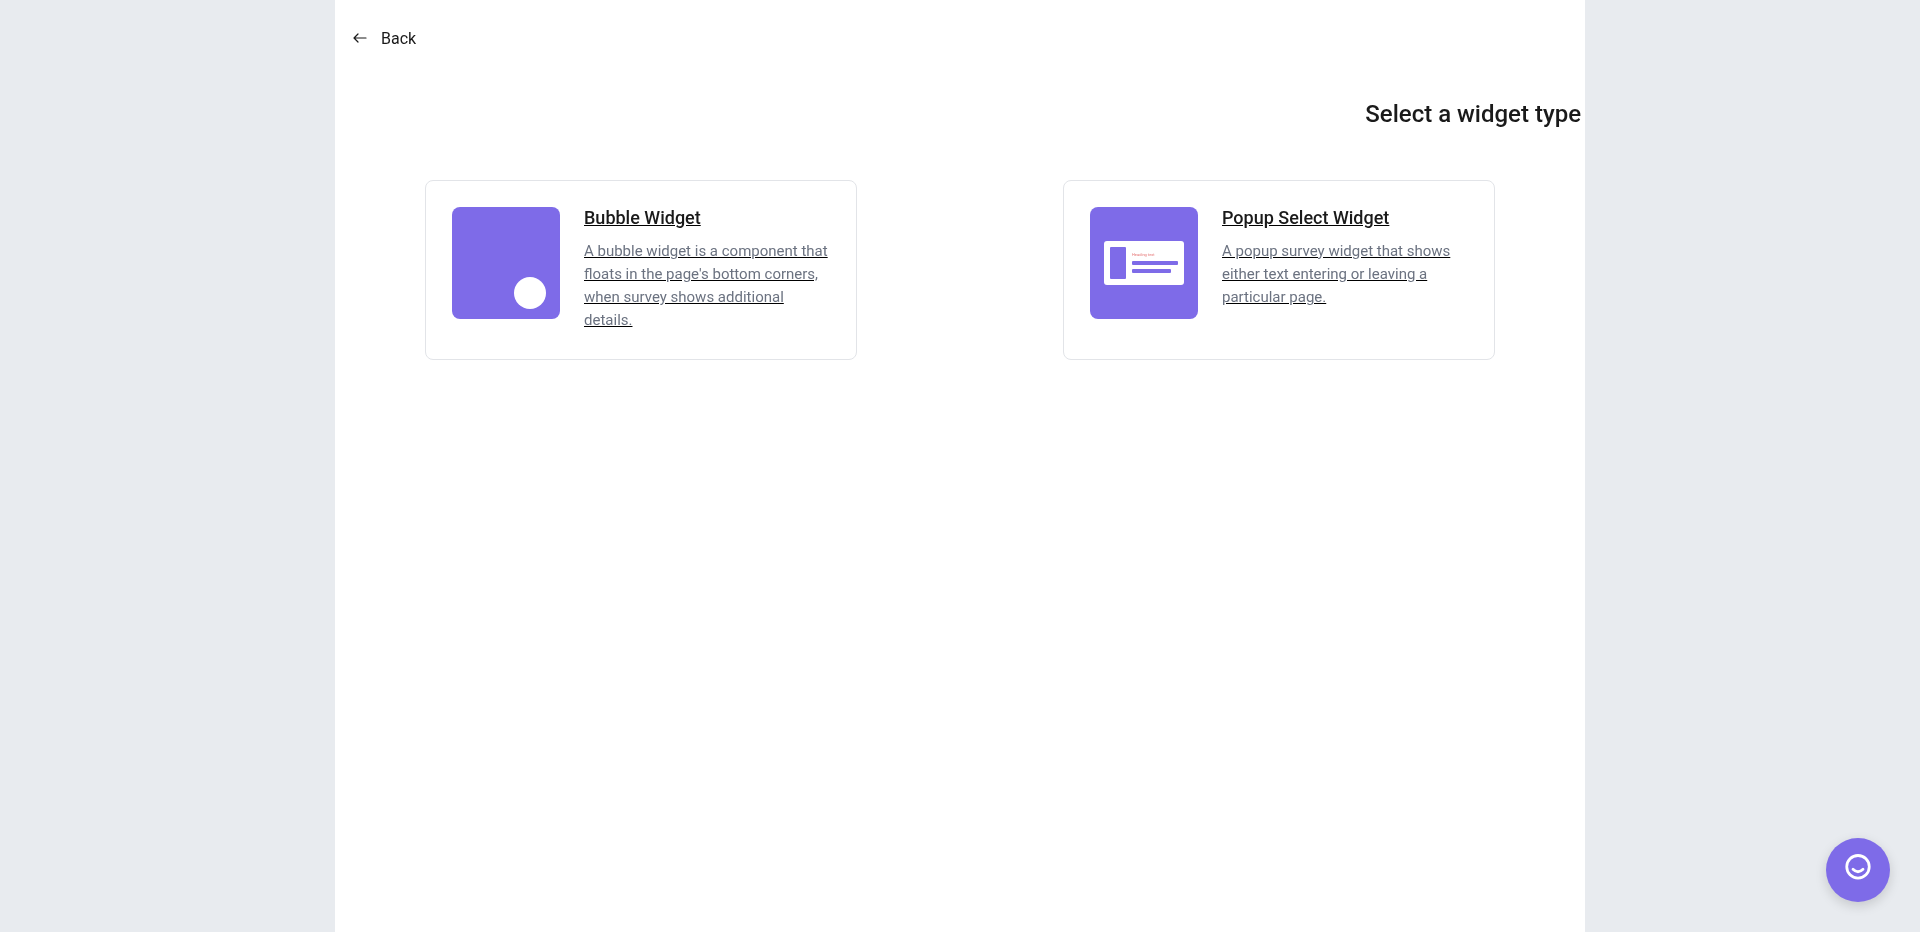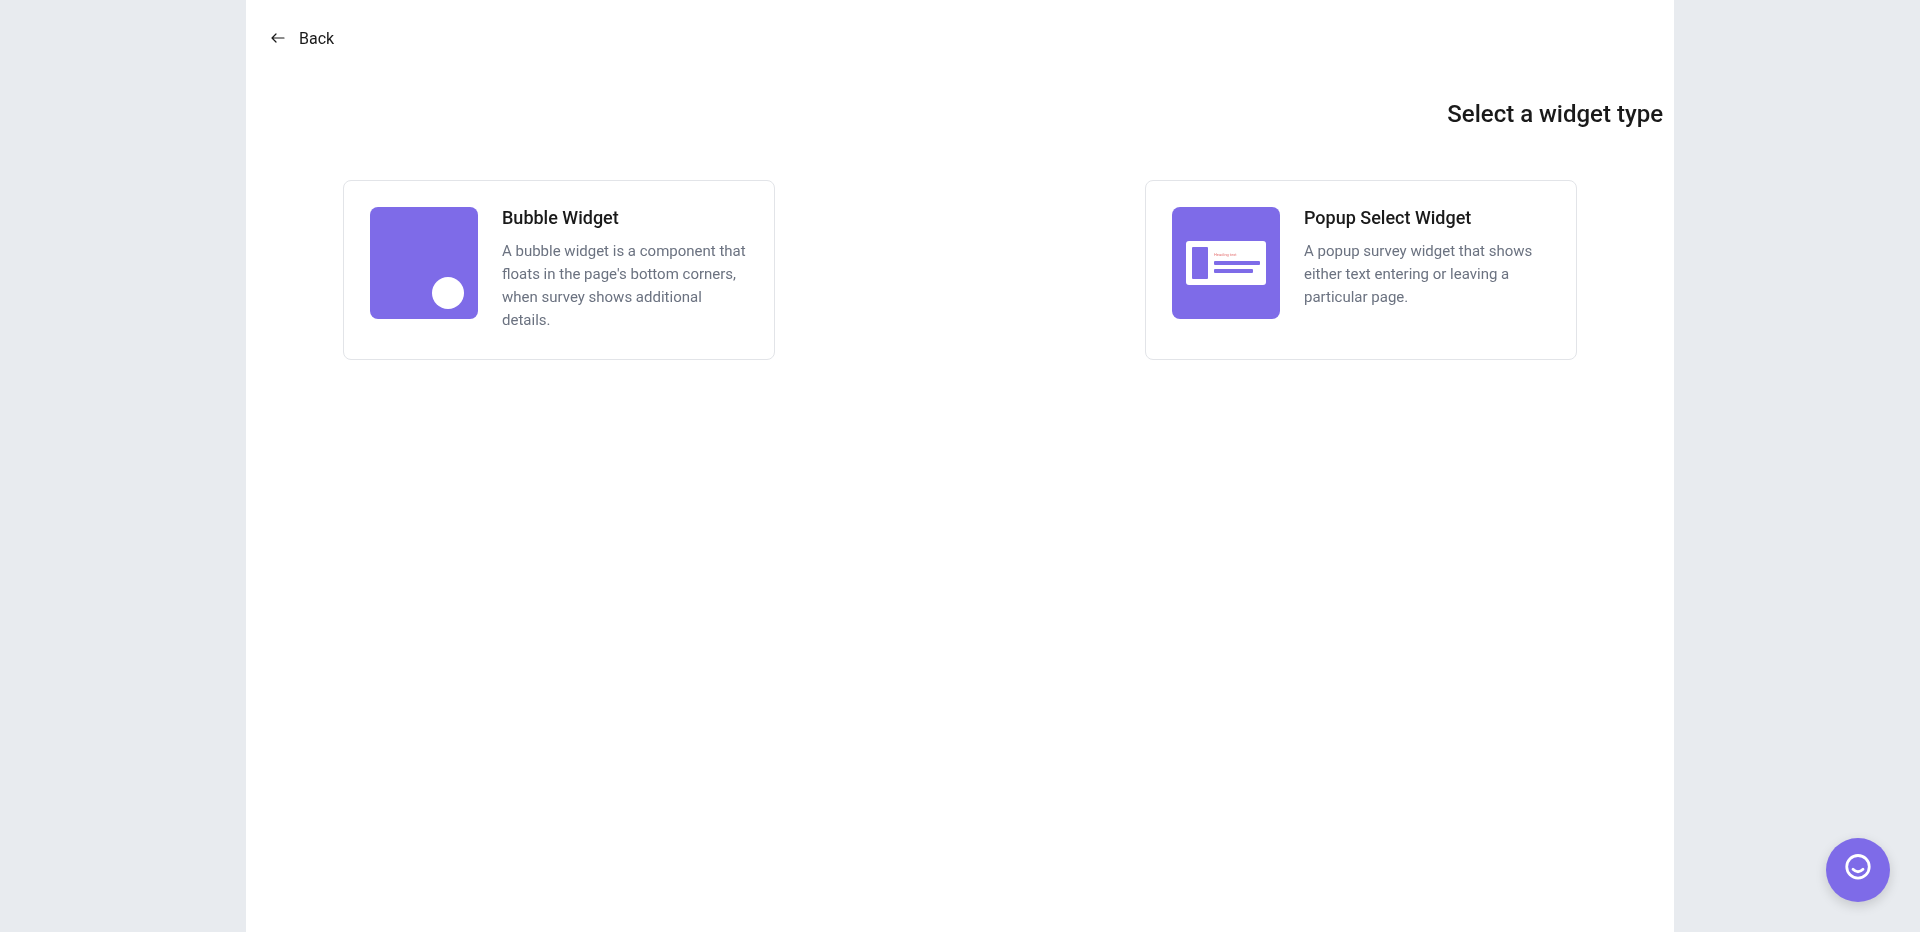--- a/index.html
+++ b/index.html
@@ -12,23 +12,23 @@
       font-family: -apple-system, BlinkMacSystemFont, 'Segoe UI', Roboto, Helvetica, Arial, sans-serif;
       background-color: #e8ebef;
       width: 100%;
       min-height: 100vh;
       display: flex;
       justify-content: center;
     }
     
     .main-container {
       background-color: #ffffff;
-      width: 1428px;
+      width: 1250px;
       min-height: 100vh;
-      padding: 28px 11px;
+      padding: 28px 4px;
       position: relative;
     }
     
     .back-link {
       display: inline-flex;
       align-items: center;
       gap: 14px;
       margin-left: 14px;
       cursor: pointer;
       color: #1a1a1a;
@@ -48,20 +48,21 @@
       color: #1a1a1a;
       margin-top: 52px;
     }
     
     .cards-container {
       display: flex;
       justify-content: space-between;
       gap: 120px;
       margin-top: 52px;
       padding: 0 86px;
+      text-decoration: underline;
     }
     
     .widget-card {
       border: 1px solid #e2e4e8;
       border-radius: 8px;
       padding: 26px;
       display: flex;
       gap: 24px;
       width: 432px;
       cursor: pointer;

